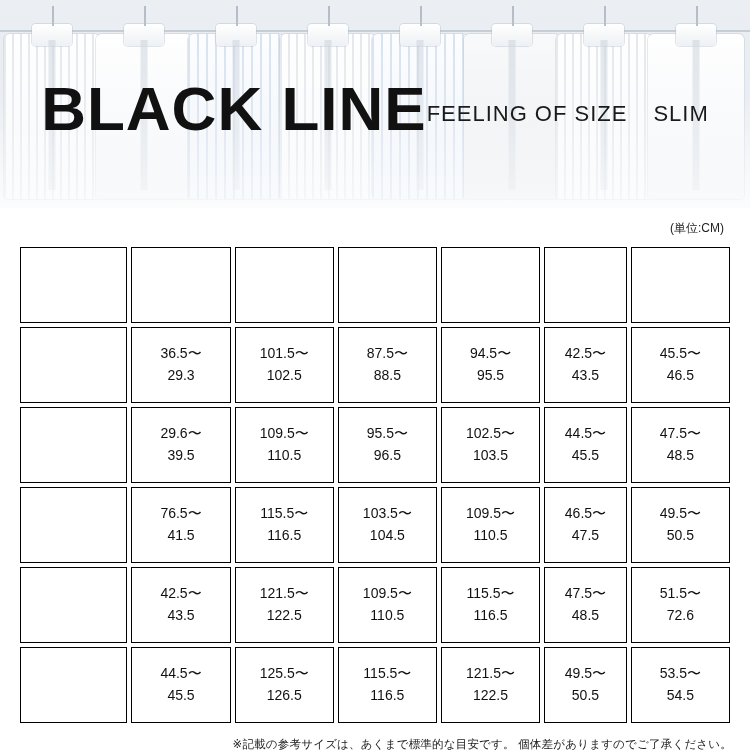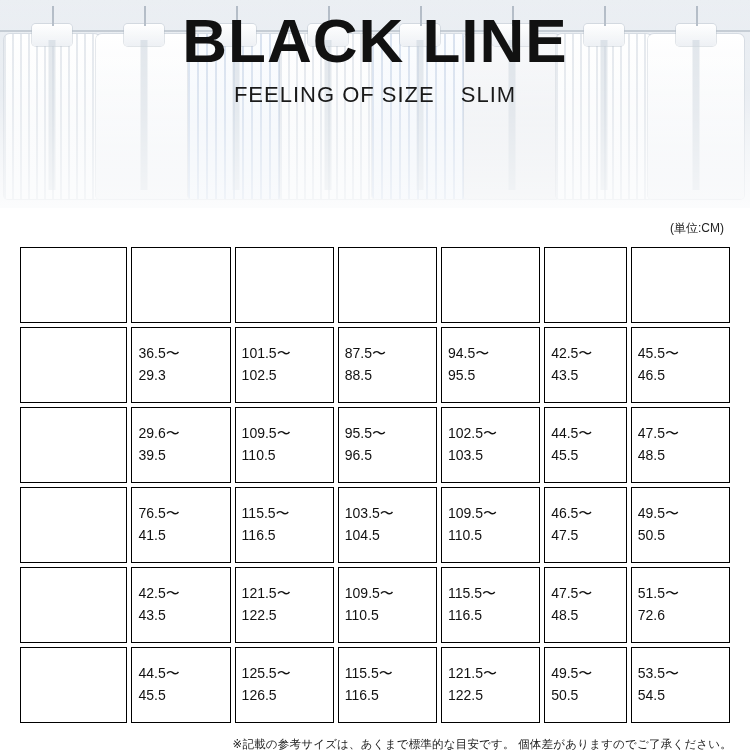--- a/index.html
+++ b/index.html
@@ -97,22 +97,22 @@
   }
   .hero-fade {
     position: absolute;
     inset: 0;
     background: linear-gradient(180deg, rgba(255,255,255,0.10) 0%, rgba(255,255,255,0.40) 55%, rgba(255,255,255,0.78) 100%);
   }
   .hero-text {
     position: absolute;
     inset: 0;
     display: flex;
-    flex-direction: column;
     align-items: center;
+    justify-content: center;
     padding-top: 10px;
     box-sizing: border-box;
   }
   .hero-title {
     font-size: 62px;
     line-height: 1;
     font-weight: bold;
     letter-spacing: 1px;
     color: #111;
   }
@@ -142,21 +142,21 @@
   }
   table.size-table {
     width: 718px;
     border-collapse: separate;
     border-spacing: 4px;
     table-layout: fixed;
   }
   table.size-table th,
   table.size-table td {
     border: 1px solid #000;
-    text-align: left;
+    text-align: center;
     vertical-align: middle;
     font-size: 14px;
     padding: 6px;
     height: 62px;
     background: #fff;
   }
   th.corner, th.colhead, td.rowhead {
     background: #000;
     color: #fff;
     font-weight: normal;

